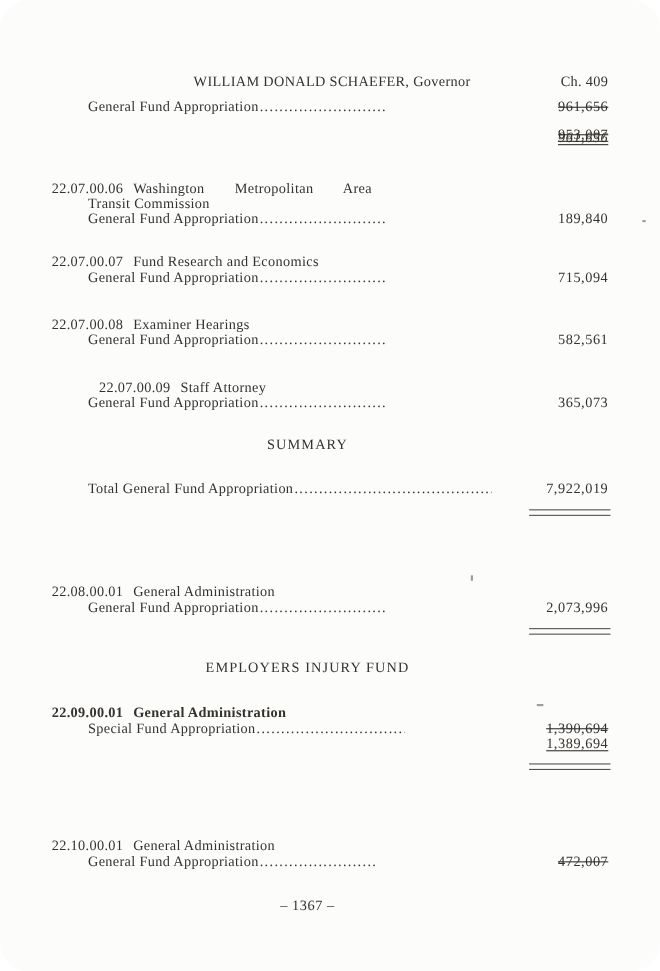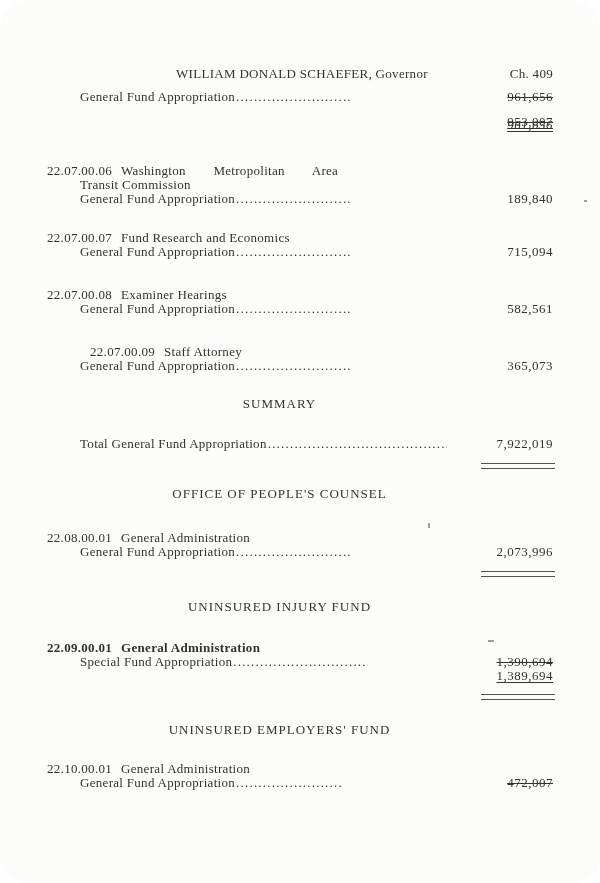--- a/index.html
+++ b/index.html
@@ -93,51 +93,50 @@
   <div class="amount" style="top:359px;">365,073</div>
 
   <div class="heading" style="top:397px;">SUMMARY</div>
   <div class="leadrow" style="left:80px; top:437px; width:367px;">
     <span class="txt">Total General Fund Appropriation</span>
     <span class="dots">........................................................................................................................</span>
   </div>
   <div class="amount" style="top:437px;">7,922,019</div>
   <div class="double-rule" style="top:463px;"></div>
 
-  <div class="heading" style="top:487px;">OFFICE OF PEOPLE'S COUNSEL</div>
   <div class="abs codeline" style="left:47px; top:531px;">
     <span>22.08.00.01</span><span class="title">General Administration</span>
   </div>
   <div class="leadrow" style="left:80px; top:545px; width:270px;">
     <span class="txt">General Fund Appropriation</span>
     <span class="dots">........................................................................................................................</span>
   </div>
   <div class="amount" style="top:545px;">2,073,996</div>
   <div class="double-rule" style="top:571px;"></div>
 
-  <div class="heading" style="top:600px;">UNINSURED INJURY FUND</div>
+  <div class="heading" style="top:600px;">EMPLOYERS INJURY FUND</div>
   <div class="abs codeline" style="left:47px; top:641px;font-weight:bold;">
     <span>22.09.00.01</span><span class="title">General Administration</span>
   </div>
   <div class="leadrow" style="left:80px; top:655px; width:288px;">
     <span class="txt">Special Fund Appropriation</span>
     <span class="dots">........................................................................................................................</span>
   </div>
   <div class="amount struck" style="top:655px;">1,390,694</div>
   <div class="amount underlined" style="top:669px;">1,389,694</div>
   <div class="double-rule" style="top:694px;"></div>
 
-  <div class="heading" style="top:723px;">UNINSURED EMPLOYERS' FUND</div>
   <div class="abs codeline" style="left:47px; top:762px;">
     <span>22.10.00.01</span><span class="title">General Administration</span>
   </div>
   <div class="leadrow" style="left:80px; top:776px; width:262px;">
     <span class="txt">General Fund Appropriation</span>
     <span class="dots">........................................................................................................................</span>
   </div>
   <div class="amount struck" style="top:776px;">472,007</div>
 
+  <div class="heading" style="top:816px; letter-spacing:0.5px;">– 1367 –</div>
 
   <div class="artifact" style="left:584px; top:200px; width:3px; height:2px;"></div>
   <div class="artifact" style="left:428px; top:523px; width:2px; height:5px;"></div>
   <div class="artifact" style="left:488px; top:640px; width:6px; height:2px;"></div>
 
 </div>
 
 </body></html>

